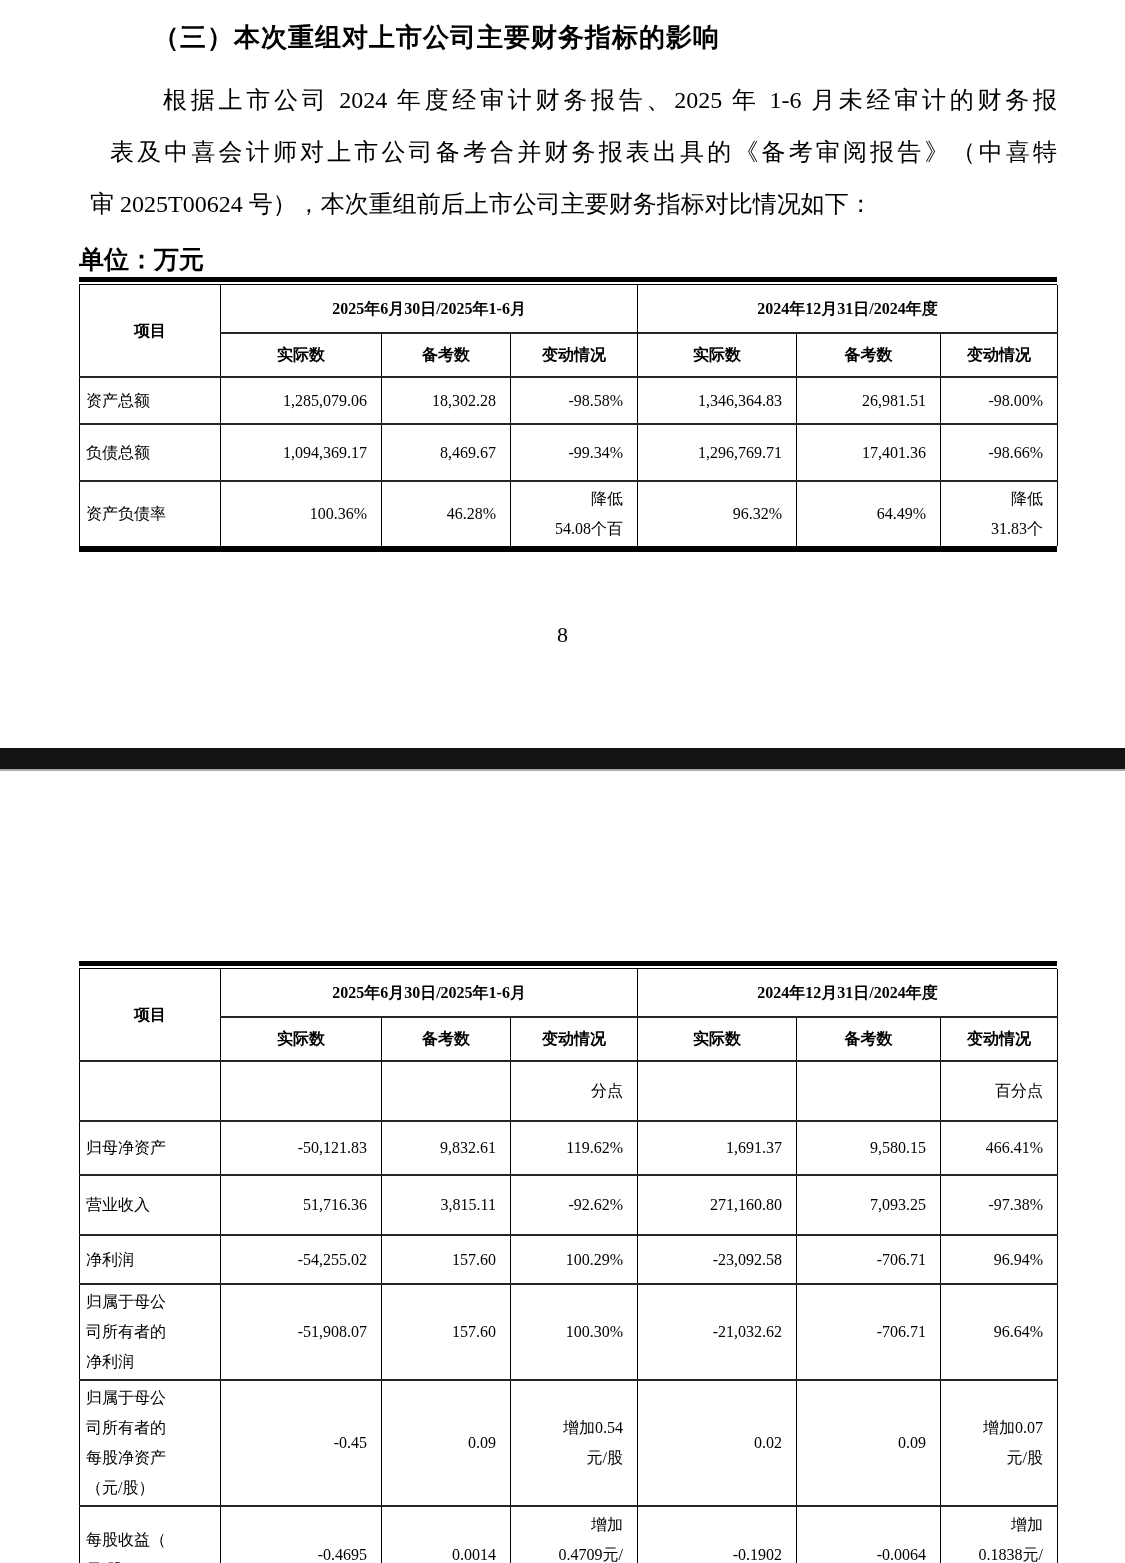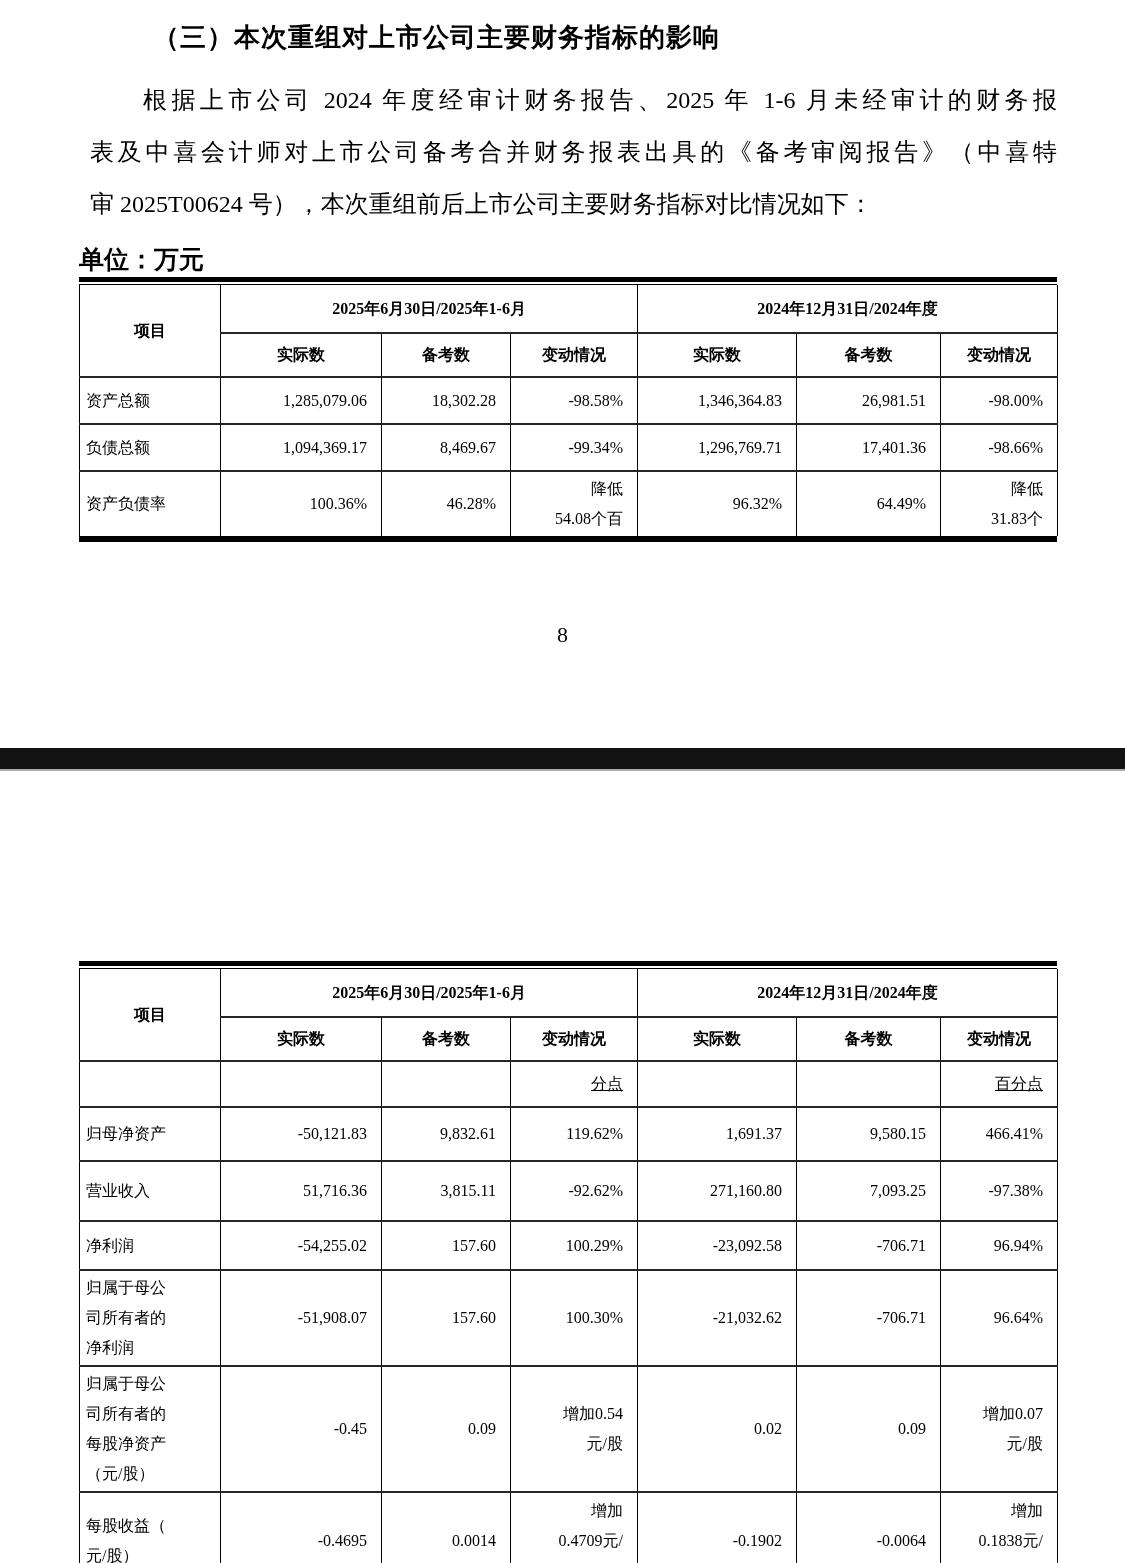--- a/index.html
+++ b/index.html
@@ -9,21 +9,21 @@
     overflow:hidden;
   }
   .page{position:absolute;left:0;width:1125px;}
   .doc-title{
     position:absolute;left:153px;top:20px;
     font-family:"DejaVu Sans","Liberation Sans",sans-serif;
     font-weight:700;font-size:26px;letter-spacing:1px;color:#000;
   }
   .para{position:absolute;left:90px;top:74px;width:967px;font-size:24px;color:#000;}
   .para .pline{line-height:52px;height:52px;white-space:nowrap;}
-  .para .jline{text-align:justify;text-align-last:justify;white-space:normal;overflow:hidden;}
+  .para .jline{text-align:justify;text-align-last:justify;white-space:normal;overflow:hidden;margin-left:20px;}
   .para .indent{padding-left:53px;}
   .unit-label{
     position:absolute;left:79px;top:243px;width:968px;
     text-align:left;font-size:25px;color:#000;font-weight:bold;
   }
   .tablewrap{position:absolute;width:978px;left:79px;}
   #table1{top:277px;}
   #table2{top:961px;}
   .rule-thick{height:5px;background:#000;}
   .rule-thin{height:1px;background:#000;margin-top:2px;}
@@ -40,25 +40,25 @@
   .dtable thead tr:first-child th{border-top:0;}
   .dtable tbody tr:last-child td{border-bottom:0;}
   .dtable th{font-weight:700;text-align:center;padding:2px;}
   .dtable td{white-space:pre-line;}
   .c-label{text-align:left;padding:2px 4px 2px 6px;}
   .c-num{text-align:right;padding:2px 14px 2px 2px;}
   
   .t1 thead tr:nth-child(1){height:48px;}
   .t1 thead tr:nth-child(2){height:44px;}
   .t1 tbody tr:nth-child(1){height:47px;}
-  .t1 tbody tr:nth-child(2){height:47px;margin-top:41px;}
+  .t1 tbody tr:nth-child(2){height:57px;margin-top:41px;}
   .t1 tbody tr:nth-child(3){height:61px;}
   .t2 thead tr:nth-child(1){height:48px;}
   .t2 thead tr:nth-child(2){height:44px;}
-  .t2 tbody tr:nth-child(1){height:46px;text-decoration:underline;}
+  .t2 tbody tr:nth-child(1){height:60px;}
   .t2 tbody tr:nth-child(2){height:54px;}
   .t2 tbody tr:nth-child(3){height:60px;}
   .t2 tbody tr:nth-child(4){height:49px;}
   .t2 tbody tr:nth-child(5){height:89px;}
   .t2 tbody tr:nth-child(6){height:124px;}
   .t2 tbody tr:nth-child(7){height:97px;}
   .page-number{
     position:absolute;left:0;top:622px;width:1125px;
     text-align:center;font-size:22px;color:#000;
   }

